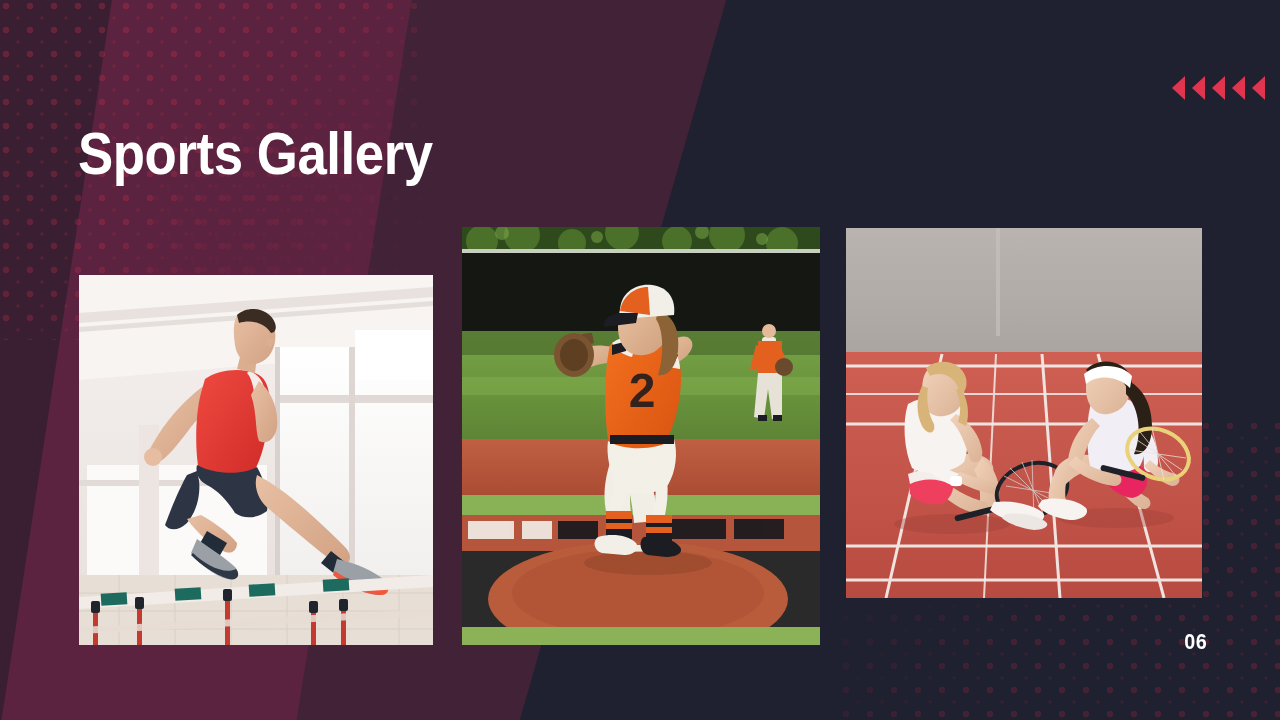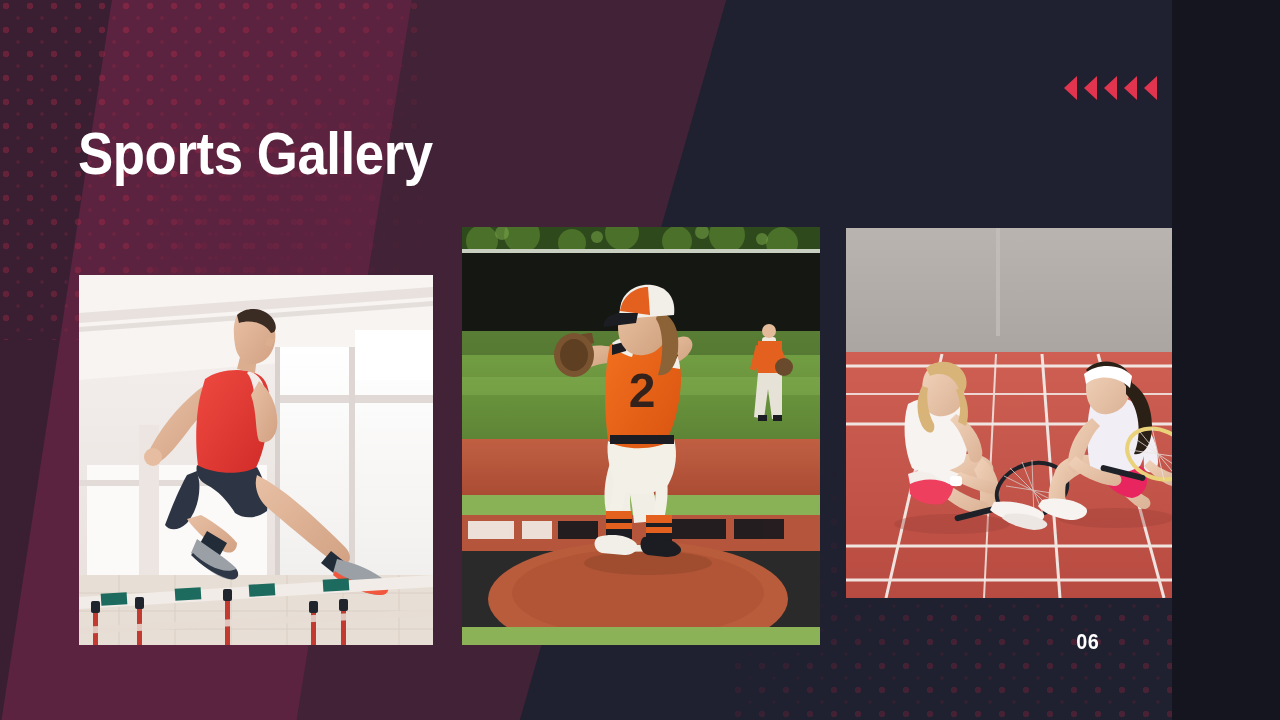--- a/index.html
+++ b/index.html
@@ -2,21 +2,21 @@
 <html><head>
 <meta charset="utf-8">
 <style>
   html, body {
     margin: 0;
     padding: 0;
     background: #14151f;
   }
   #slide {
     position: relative;
-    width: 1172px;
+    width: 1280px;
     height: 720px;
     overflow: hidden;
     background: #1f2030;
     font-family: "Liberation Sans", sans-serif;
   }
 
   
   .band {
     position: absolute;
     top: -10px;

